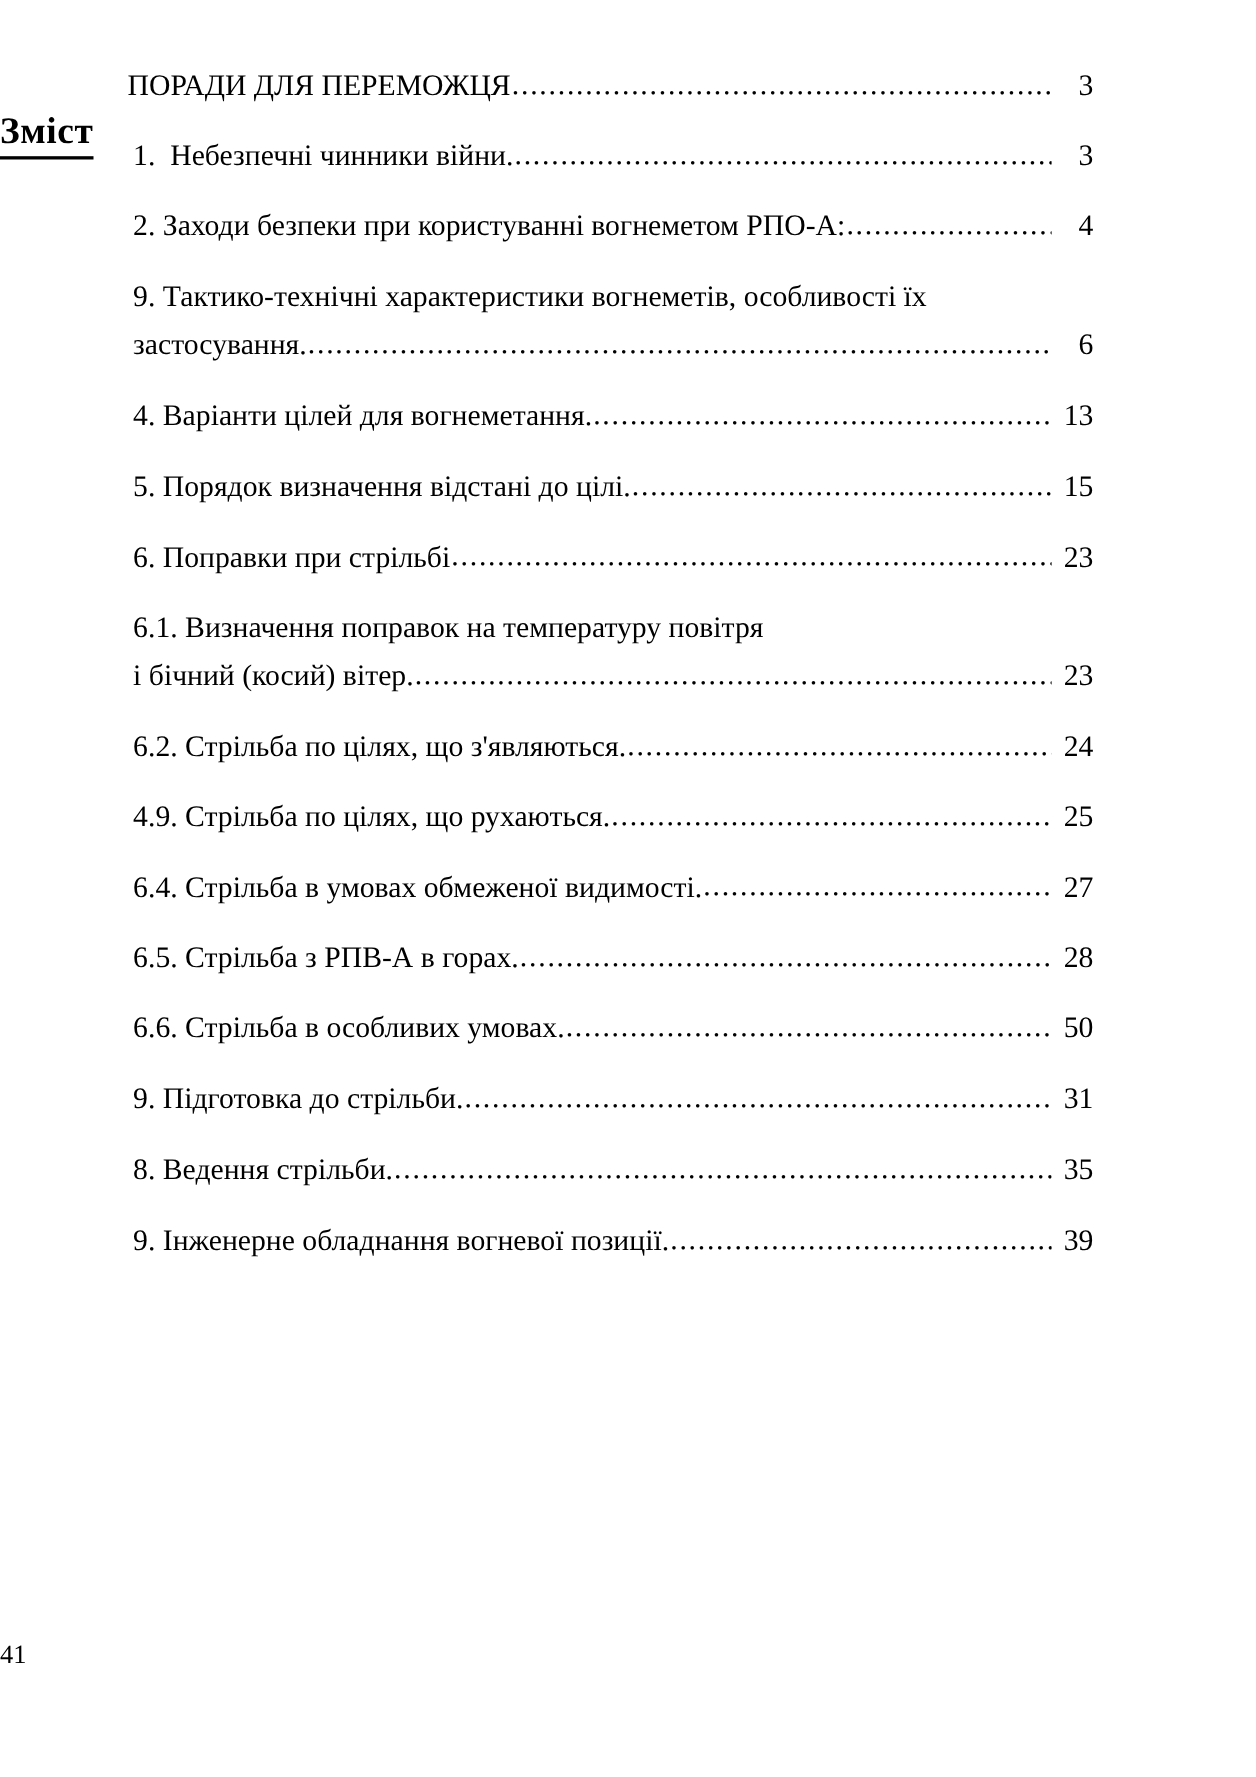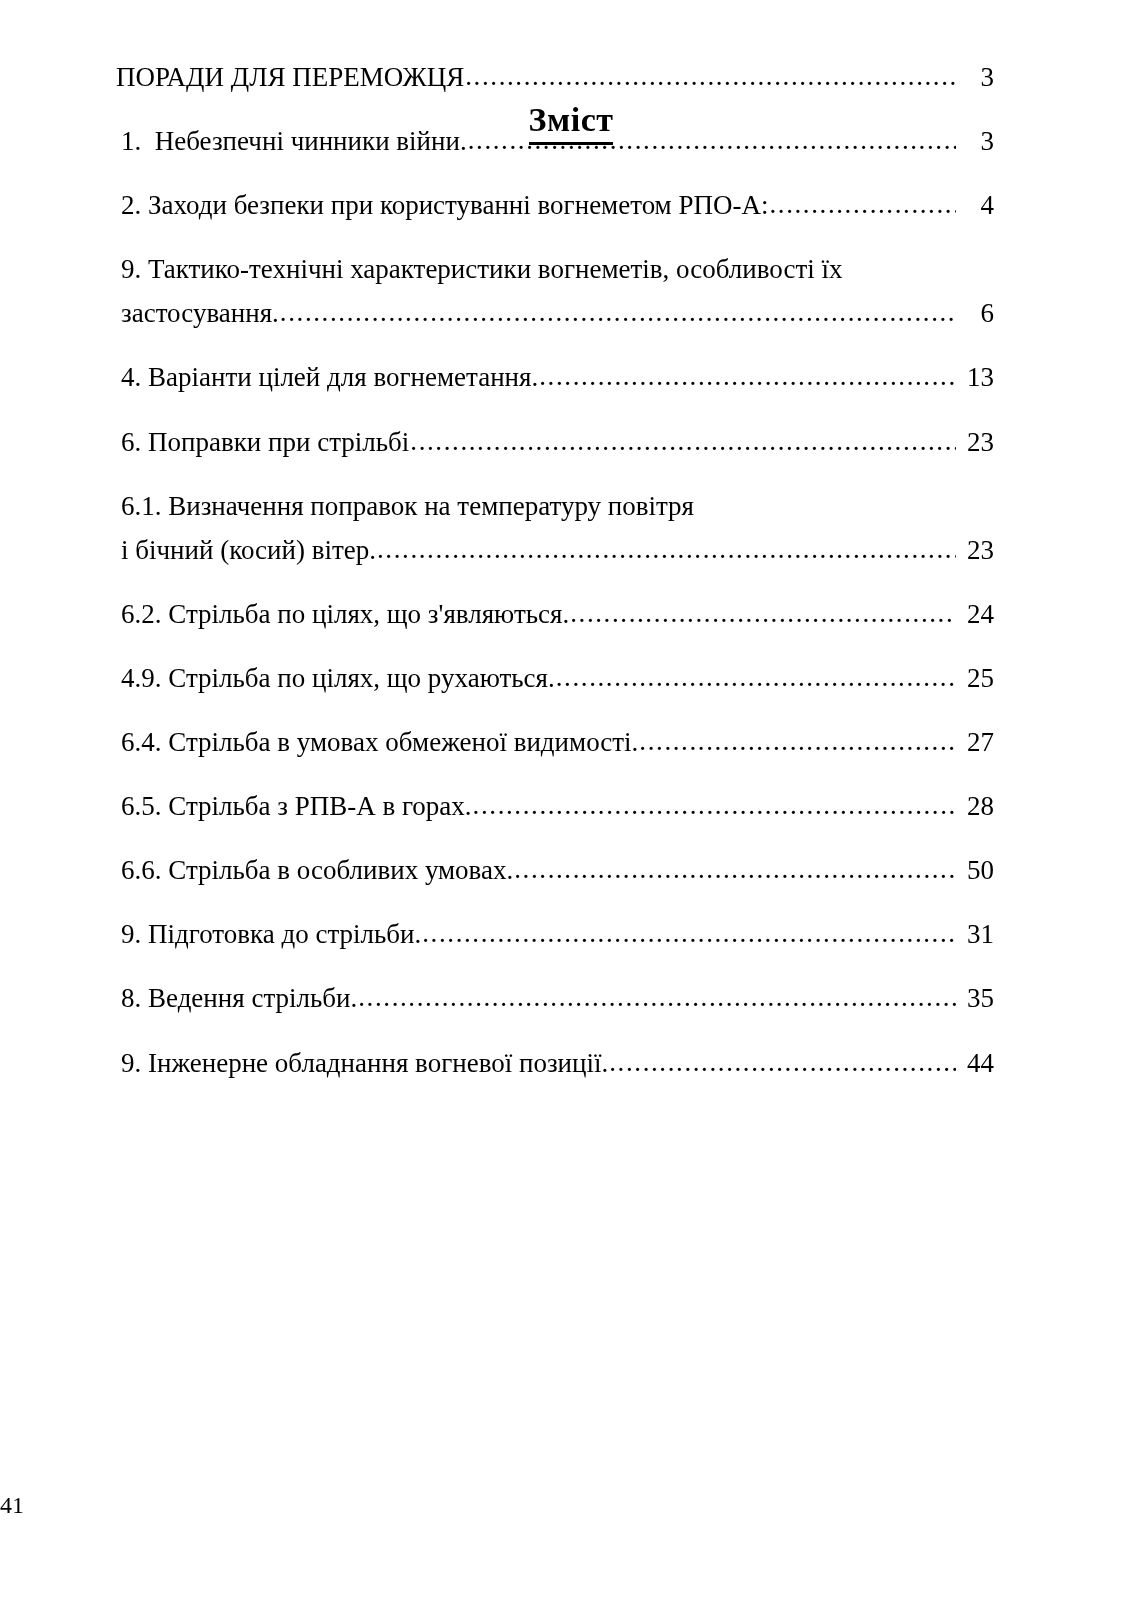--- a/index.html
+++ b/index.html
@@ -23,21 +23,20 @@
 
   .content {
     position: absolute;
     left: 118px;
     top: 0;
     width: 876px;
   }
 
   
   .doc-title {
-    text-align: center;
     font-size: 34px;
     font-weight: bold;
     letter-spacing: 0.5px;
     margin: 0;
     padding-top: 100px;
     line-height: 1.2;
   }
   .doc-title .title-text {
     display: inline-block;
     border-bottom: 3px solid #000;
@@ -163,20 +162,27 @@
         </li>
         <li class="toc-entry level-1">
           <span class="entry-row">
             <span class="entry-label">4. Варіанти цілей для вогнеметання.</span>
             <span class="leader"></span>
             <span class="entry-page">13</span>
           </span>
         </li>
         <li class="toc-entry level-1">
           <span class="entry-row">
+            <span class="entry-label">5. Порядок визначення відстані до цілі.</span>
+            <span class="leader"></span>
+            <span class="entry-page">15</span>
+          </span>
+        </li>
+        <li class="toc-entry level-1">
+          <span class="entry-row">
             <span class="entry-label">6. Поправки при стрільбі</span>
             <span class="leader"></span>
             <span class="entry-page">23</span>
           </span>
         </li>
         <li class="toc-entry level-1 wrapped">
           <span class="entry-line-plain">6.1. Визначення поправок на температуру повітря</span>
           <span class="entry-row">
             <span class="entry-label">і бічний (косий) вітер.</span>
             <span class="leader"></span>
@@ -229,21 +235,21 @@
           <span class="entry-row">
             <span class="entry-label">8. Ведення стрільби.</span>
             <span class="leader"></span>
             <span class="entry-page">35</span>
           </span>
         </li>
         <li class="toc-entry level-1">
           <span class="entry-row">
             <span class="entry-label">9. Інженерне обладнання вогневої позиції.</span>
             <span class="leader"></span>
-            <span class="entry-page">44</span>
+            <span class="entry-page">39</span>
           </span>
         </li>
       </ul>
   </div>
 
   <div class="page-footer">
     <span>41</span>
   </div>
 
 </div>

